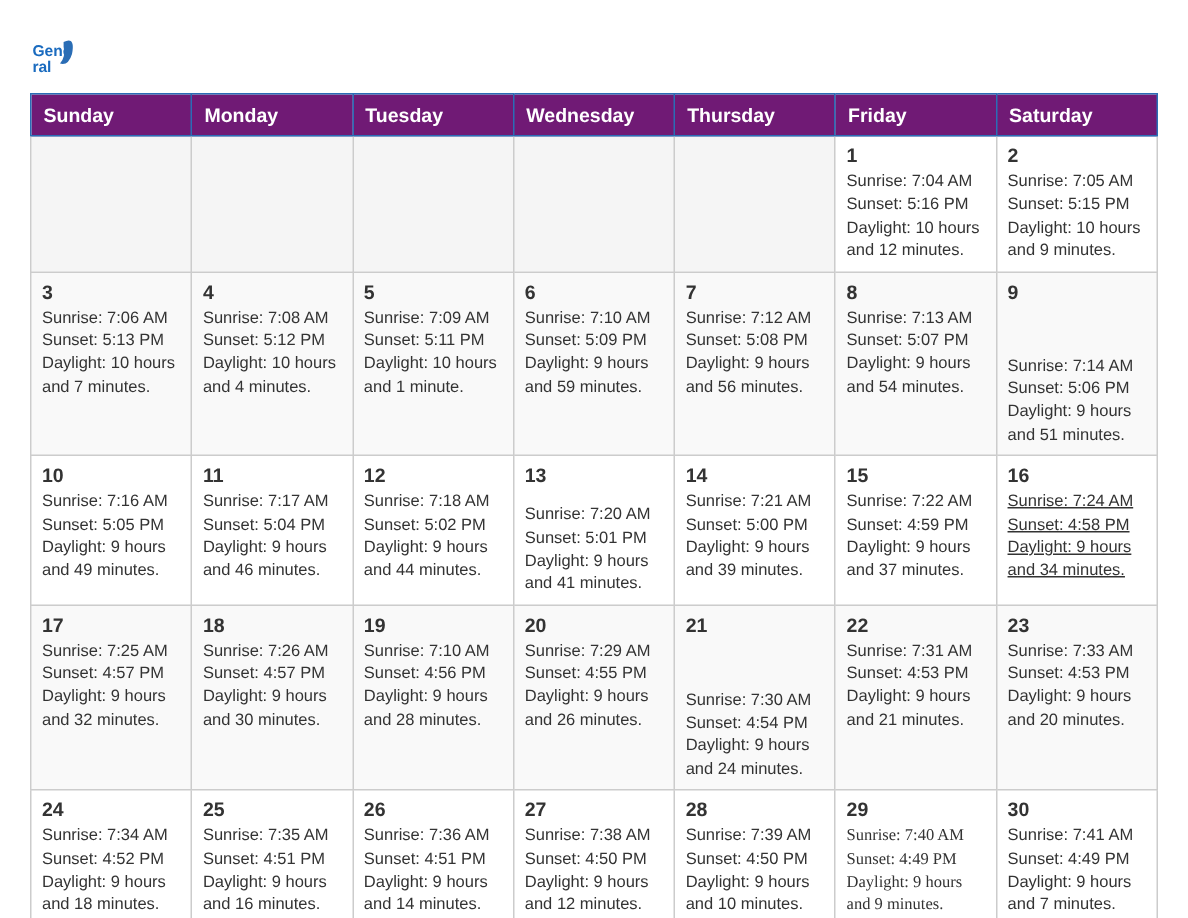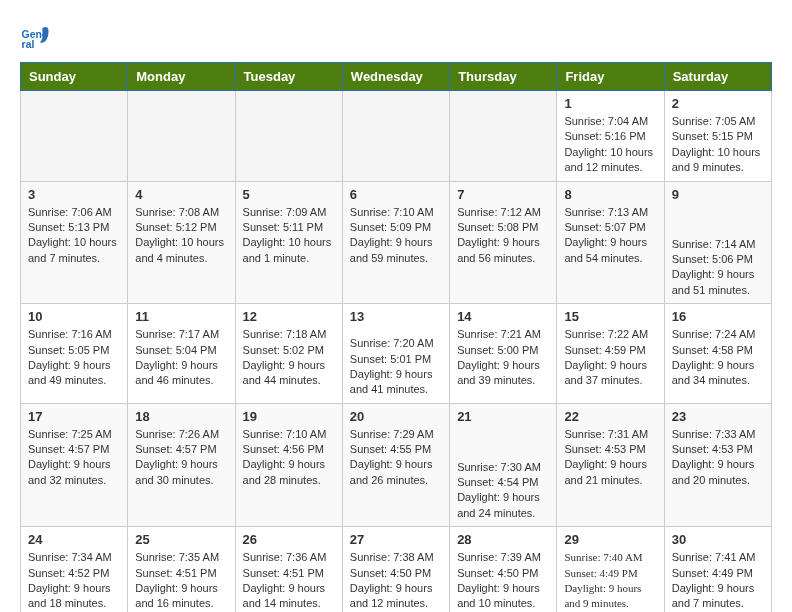--- a/index.html
+++ b/index.html
@@ -43,21 +43,21 @@
     .location-title {
       font-size: 16px;
       color: #555;
     }
     table {
       width: 100%;
       border-collapse: collapse;
       table-layout: fixed;
     }
     thead tr th {
-      background-color: #4d7c0f;
+      background-color: #701a75;
       color: #fff;
       text-align: left;
       padding: 6px 8px;
       font-size: 13px;
       border: 1px solid #2a6db5;
     }
     td {
       border: 1px solid #ccc;
       vertical-align: top;
       padding: 5px 7px;
@@ -214,21 +214,21 @@
 Daylight: 9 hours and 39 minutes.</div>
         </td>
         <td>
           <div class="day-num">15</div>
           <div class="day-info" style="white-space: pre-line;">Sunrise: 7:22 AM
 Sunset: 4:59 PM
 Daylight: 9 hours and 37 minutes.</div>
         </td>
         <td>
           <div class="day-num">16</div>
-          <div class="day-info" style="white-space: pre-line;">Sunrise: 7:24 AM
+          <div class="day-info" style="white-space: pre-line; text-decoration: underline;">Sunrise: 7:24 AM
 Sunset: 4:58 PM
 Daylight: 9 hours and 34 minutes.</div>
         </td>
       </tr>
       <tr>
         <td>
           <div class="day-num">17</div>
           <div class="day-info" style="white-space: pre-line;">Sunrise: 7:25 AM
 Sunset: 4:57 PM
 Daylight: 9 hours and 32 minutes.</div>

